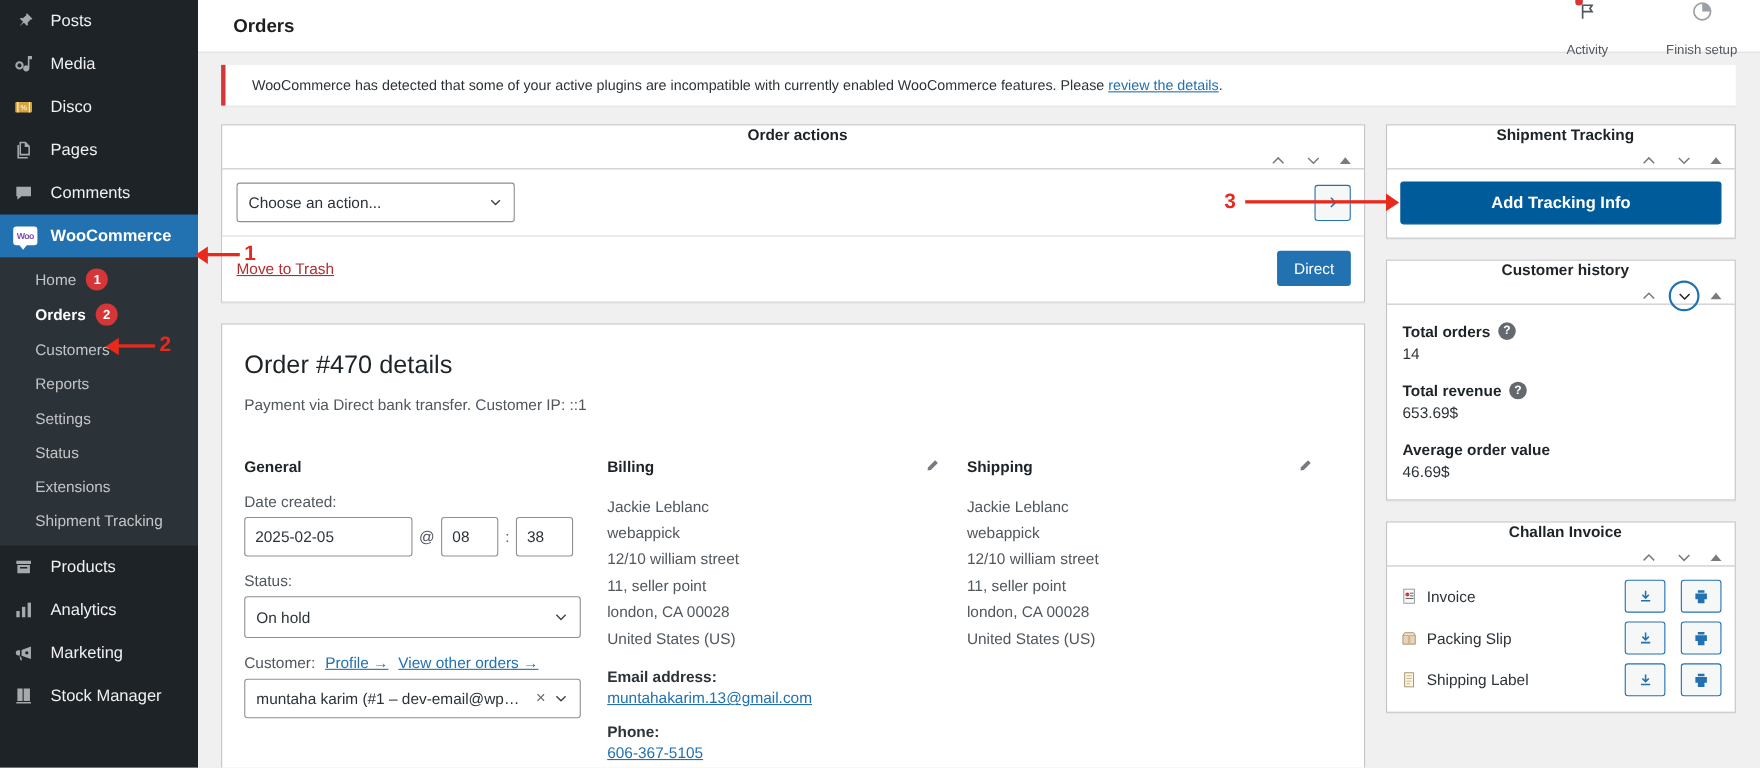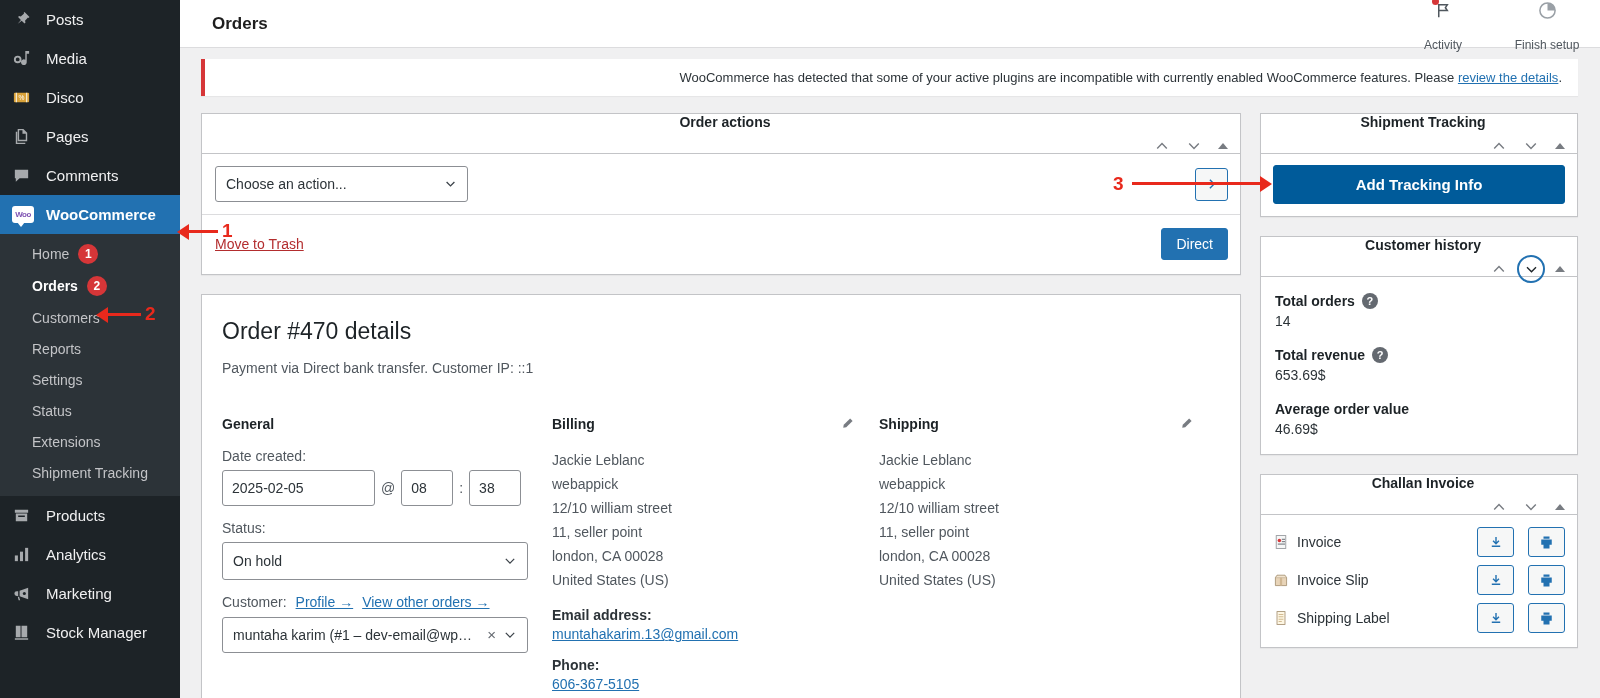--- a/index.html
+++ b/index.html
@@ -82,23 +82,22 @@
   .tb-ico { height: 22px; display:flex; align-items:flex-end; position: relative; }
   .tb-dot {
     position: absolute; right: 14px; top: 0px;
     width: 7px; height: 7px; border-radius: 50%; background: #d63638;
   }
 
   
   .notice-wrap { padding: 11px 22px 0 21px; }
   .notice {
     background: #fff; border-left: 4px solid #d63638;
-    padding: 11px 16px; font-size: 13px; color: #2c3338;
+    padding: 11px 24px; font-size: 13px; color: #2c3338;
     box-shadow: 0 1px 1px rgba(0,0,0,.04);
-    text-align: right;
   }
   .notice a { color: #2271b1; }
 
   .content-cols {
     display: flex; gap: 19px; padding: 17px 22px 0 21px;
     align-items: flex-start;
   }
   .col-main { flex: 1 1 auto; min-width: 0; }
   .col-side { flex: 0 0 318px; }
 
@@ -689,21 +688,21 @@
 
             <div class="ci-row">
               <span class="ci-name">
                 <span>
                   <svg width="16" height="16" viewBox="0 0 20 20">
                       <path d="M3 7h14v10H3z" fill="#e8d4b8" stroke="#a08a6a"></path>
                       <path d="M3 7l2-3h10l2 3" fill="#f2e3cd" stroke="#a08a6a"></path>
                       <rect x="8.6" y="7" width="2.8" height="10" fill="#d0b793"></rect>
                     </svg>
                 </span>
-                <span>Invoice Slip</span>
+                <span>Packing Slip</span>
               </span>
               <span class="ci-actions">
                 <span class="ci-btn">
                   <svg width="14" height="14" viewBox="0 0 20 20" fill="currentColor">
                       <path d="M9 3h2v7l2.5-2.5 1.4 1.4L10 13.8 5.1 8.9l1.4-1.4L9 10V3zM4 15h12v2H4z"></path>
                     </svg>
                 </span>
                 <span class="ci-btn">
                   <svg width="15" height="15" viewBox="0 0 20 20" fill="currentColor">
                       <path d="M6 2h8v3H6V2zM3 6h14v7h-3v5H6v-5H3V6zm4.5 7h5v3.5h-5V13z"></path>

